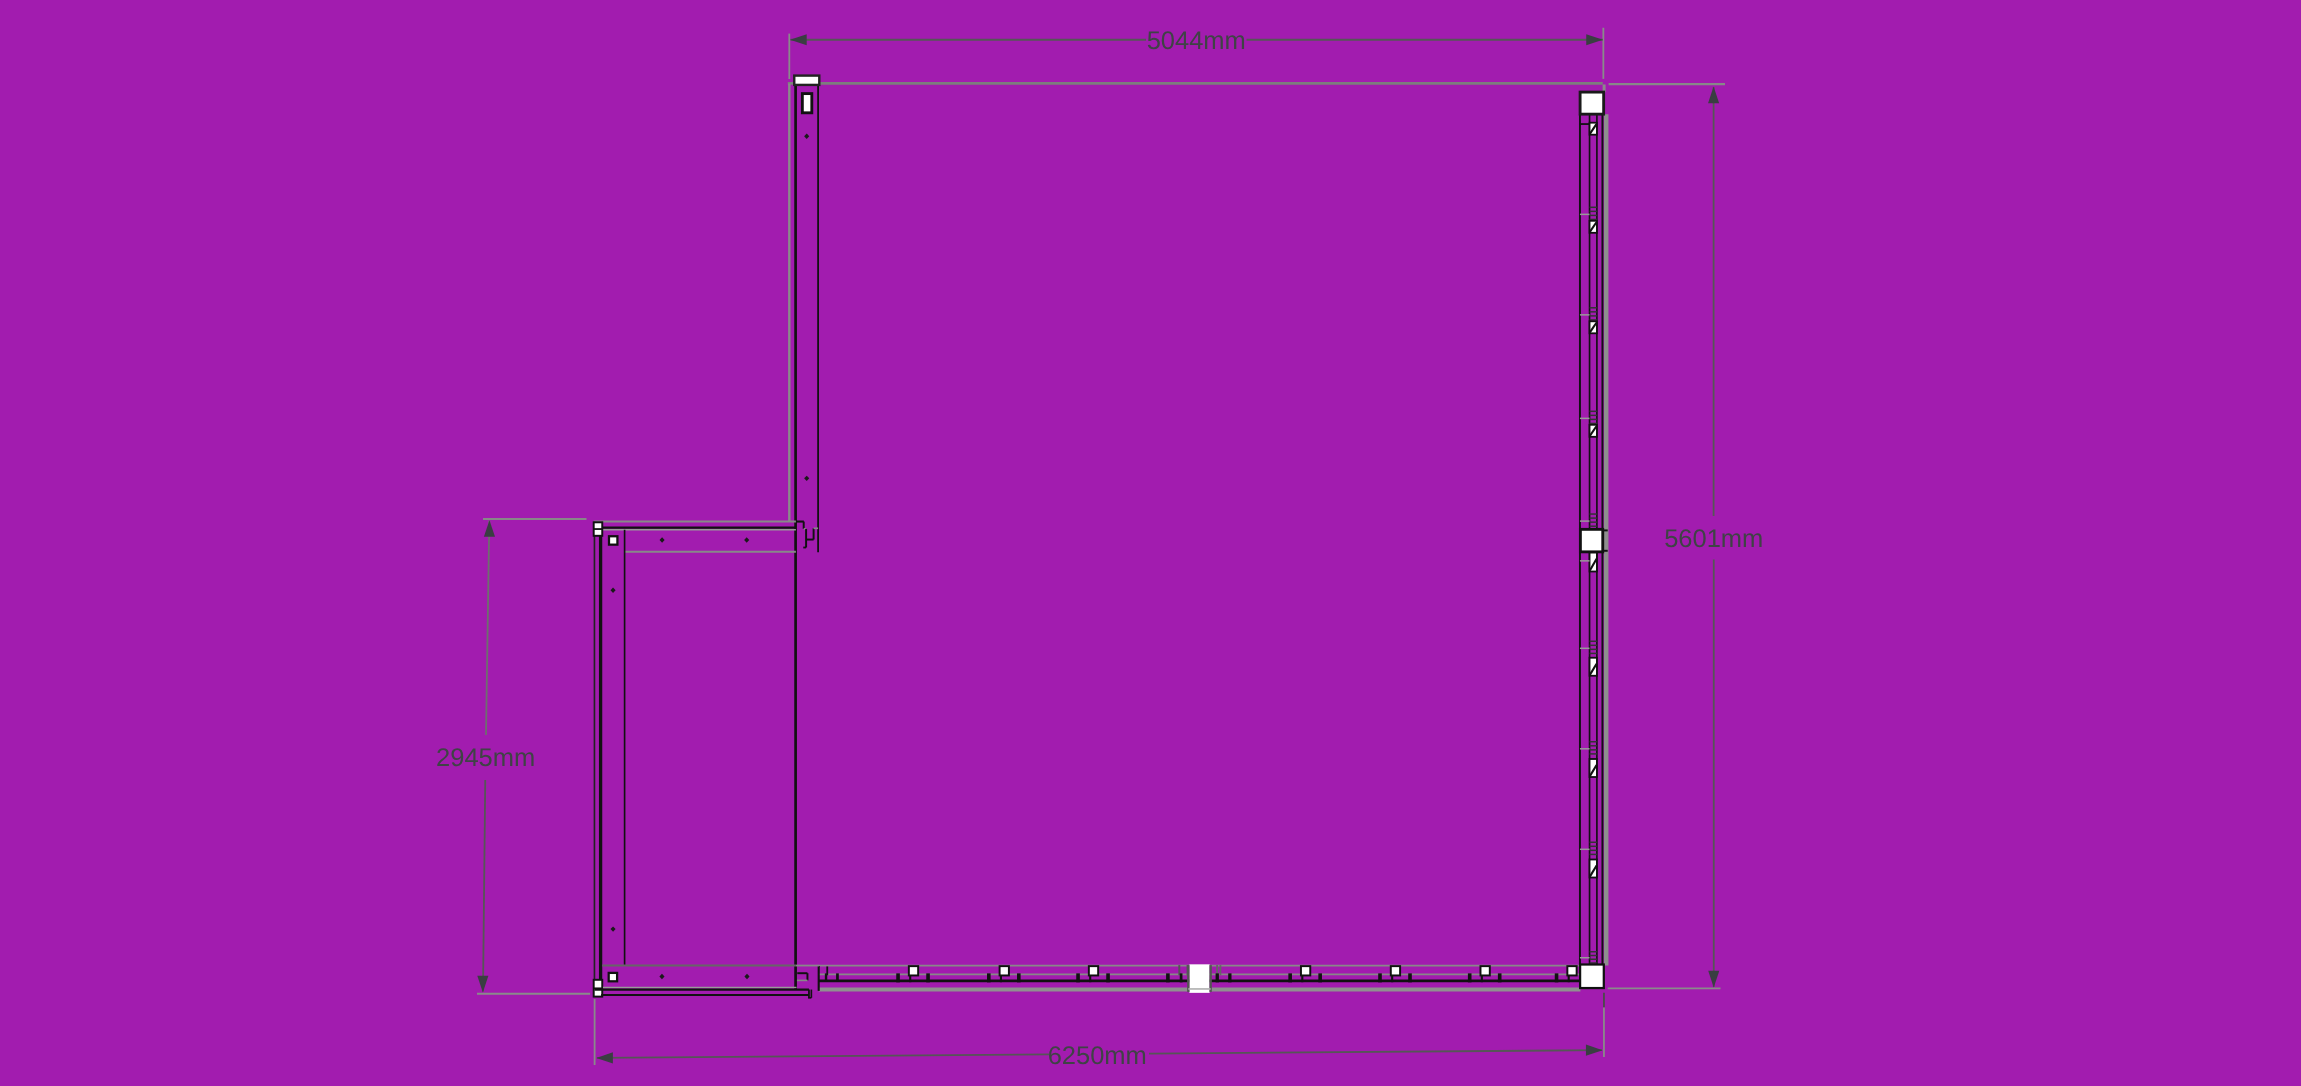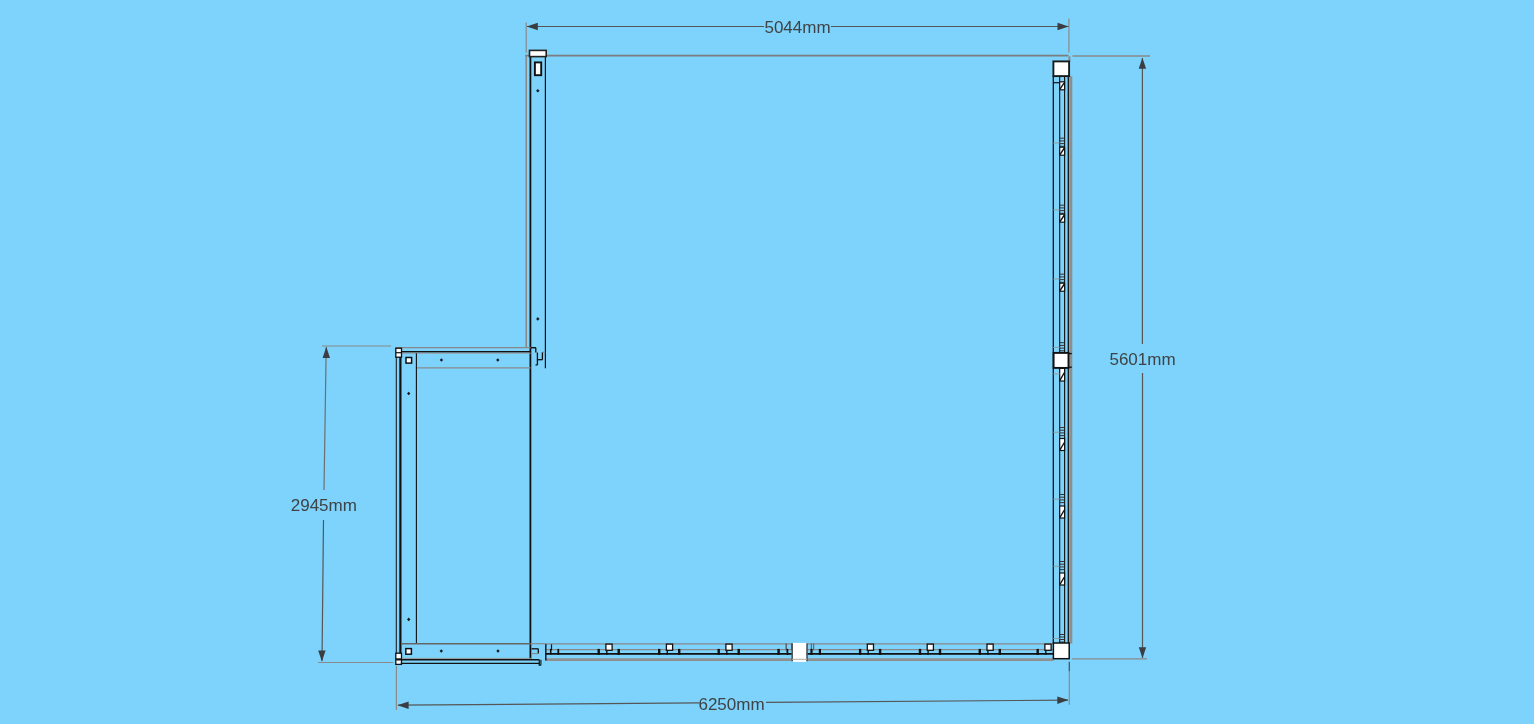--- a/index.html
+++ b/index.html
@@ -1,16 +1,16 @@
 <!DOCTYPE html>
 <html><head>
 <meta charset="utf-8">
 <style>
   html,body{margin:0;padding:0;background:#ffffff;}
-  .wrap{width:1534px;height:724px;position:relative;overflow:hidden;background:#7dd3fc;}
+  .wrap{width:1534px;height:724px;position:relative;overflow:hidden;background:#a21caf;}
   text{font-family:"Liberation Sans",sans-serif;fill:#3f4345;}
 </style>
 </head>
 <body>
 <div class="wrap">
 <svg width="1534" height="724" viewBox="0 0 1534 724">
 <defs>
   <g id="hatch">
     <rect x="1059.7" y="0" width="4.9" height="8" fill="#fff" stroke="#111" stroke-width="1.2"></rect>
     <line x1="1064.4" y1="0.8" x2="1059.9" y2="7.4" stroke="#111" stroke-width="1.4"></line>

